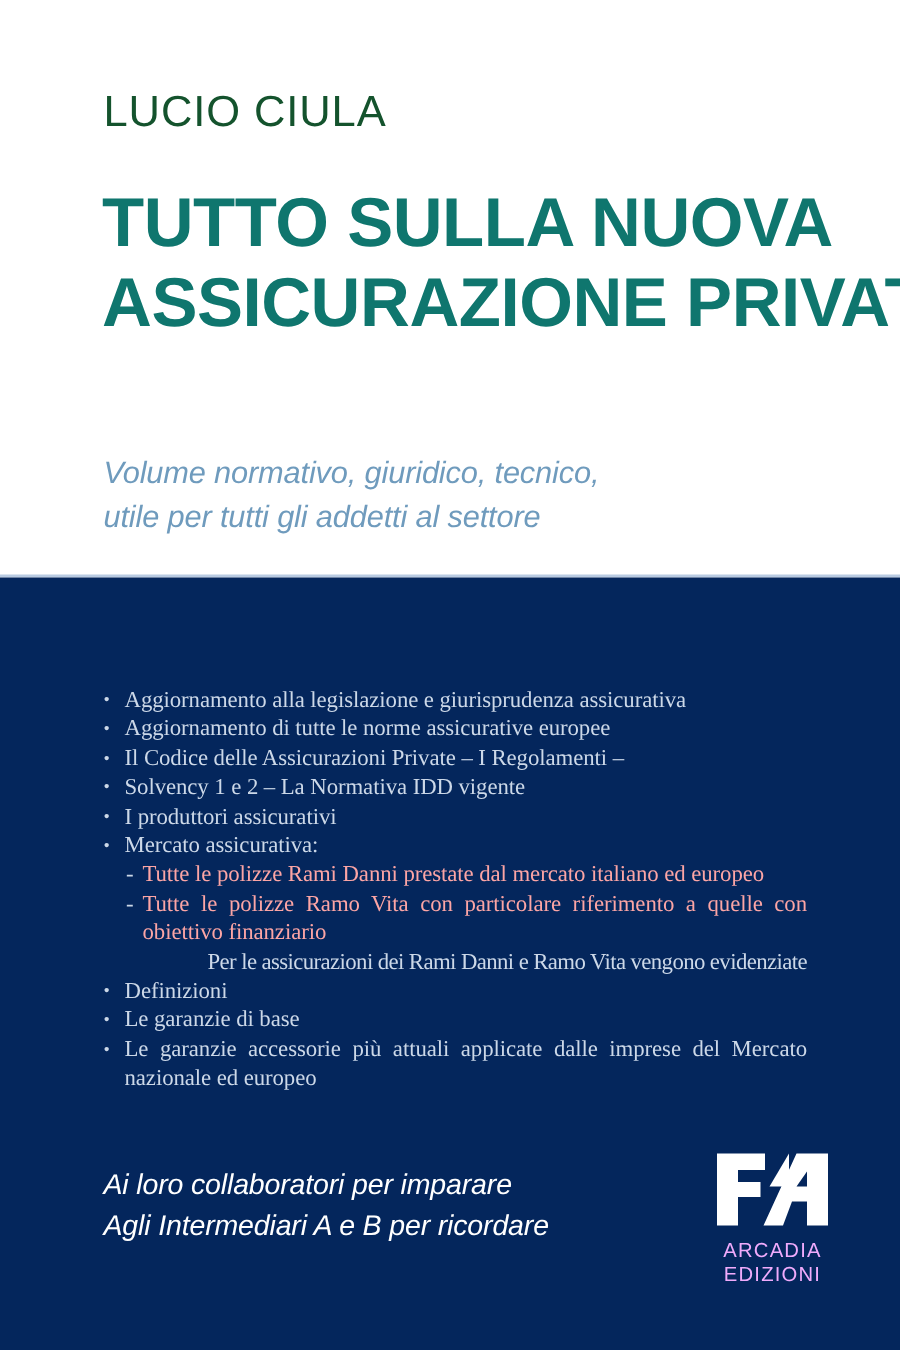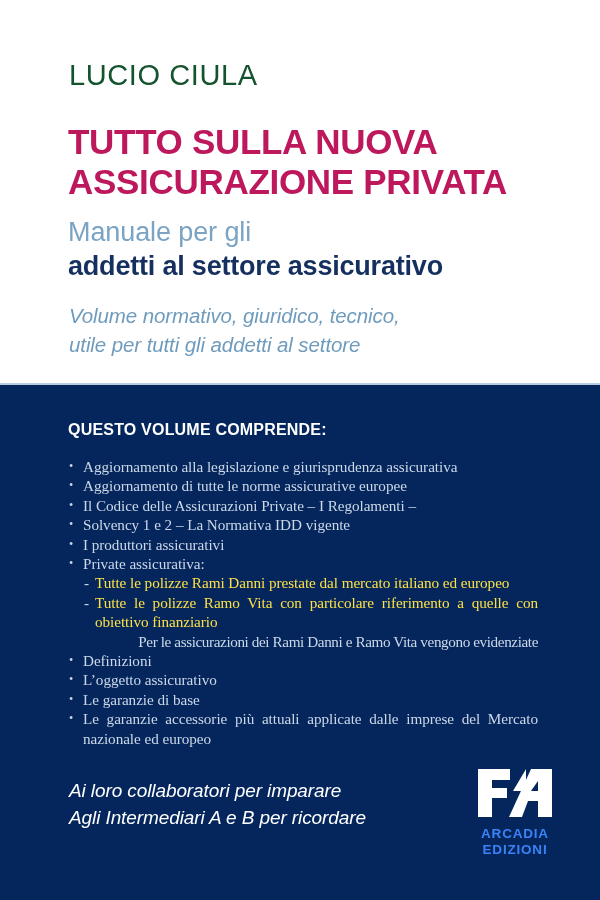--- a/index.html
+++ b/index.html
@@ -42,23 +42,23 @@
     white-space: nowrap;
   }
 
   .title-block {
     position: absolute;
     left: 68px;
     top: 122px;
     width: 500px;
   }
   .title-line {
-    font-size: 35px;
+    font-size: 46px;
     font-weight: bold;
-    color: #be185d;
+    color: #0f766e;
     line-height: 1.15;
     letter-spacing: -0.3px;
     white-space: nowrap;
   }
 
   .subtitle-block {
     position: absolute;
     left: 68px;
     top: 216px;
     width: 500px;
@@ -153,21 +153,21 @@
   }
   .bullet-row.justify {
     text-align: justify;
   }
 
   .dash-row {
     position: relative;
     margin-left: 16px;
     padding-left: 11px;
     font-size: 15.2px;
-    color: #fde047;
+    color: #fca5a5;
     line-height: 19.4px;
     letter-spacing: -0.05px;
     text-align: justify;
   }
   .dash-row::before {
     content: "-";
     position: absolute;
     left: 0;
     top: 0;
     color: #ccd8e8;
@@ -211,69 +211,63 @@
     width: 78px;
     height: 52px;
     display: block;
   }
   .logo-text {
     margin-top: 7px;
     text-align: center;
   }
   .logo-text div {
     font-size: 13.5px;
-    font-weight: bold;
-    color: #3b82f6;
+    font-weight: normal;
+    color: #f0abfc;
     letter-spacing: 0.8px;
     line-height: 1.18;
   }
 </style>
 </head>
 <body>
 
 <div class="cover">
 
   <div class="top-area">
 
     <div class="author">LUCIO CIULA</div>
 
     <div class="title-block">
       <div class="title-line">TUTTO SULLA NUOVA</div>
       <div class="title-line">ASSICURAZIONE PRIVATA</div>
     </div>
 
-    <div class="subtitle-block">
-      <div class="sub-light">Manuale per gli</div>
-      <div class="sub-bold">addetti al settore assicurativo</div>
-    </div>
 
     <div class="tagline-block">
       <div class="tagline">Volume normativo, giuridico, tecnico,</div>
       <div class="tagline">utile per tutti gli addetti al settore</div>
     </div>
   </div>
 
   <div class="divider-line"></div>
 
   <div class="navy-panel">
 
-    <div class="panel-heading">QUESTO VOLUME COMPRENDE:</div>
 
     <div class="list-area">
         <div class="bullet-row justify">Aggiornamento alla legislazione e giurisprudenza assicurativa</div>
         <div class="bullet-row">Aggiornamento di tutte le norme assicurative europee</div>
         <div class="bullet-row">Il Codice delle Assicurazioni Private – I Regolamenti –</div>
         <div class="bullet-row">Solvency 1 e 2 – La Normativa IDD vigente</div>
         <div class="bullet-row">I produttori assicurativi</div>
-        <div class="bullet-row">Private assicurativa:</div>
+        <div class="bullet-row">Mercato assicurativa:</div>
         <div class="dash-row">Tutte le polizze Rami Danni prestate dal mercato italiano ed europeo</div>
         <div class="dash-row">Tutte le polizze Ramo Vita con particolare riferimento a quelle con obiettivo finanziario</div>
         <div class="plain-row">Per le assicurazioni dei Rami Danni e Ramo Vita vengono evidenziate</div>
         <div class="bullet-row">Definizioni</div>
-        <div class="bullet-row">L’oggetto assicurativo</div>
         <div class="bullet-row">Le garanzie di base</div>
         <div class="bullet-row justify">Le garanzie accessorie più attuali applicate dalle imprese del Mercato nazionale ed europeo</div>
       </div>
 
     <div class="dedication">
       <div class="dedication-line">Ai loro collaboratori per imparare</div>
       <div class="dedication-line">Agli Intermediari A e B per ricordare</div>
     </div>
 
     <div class="logo">

